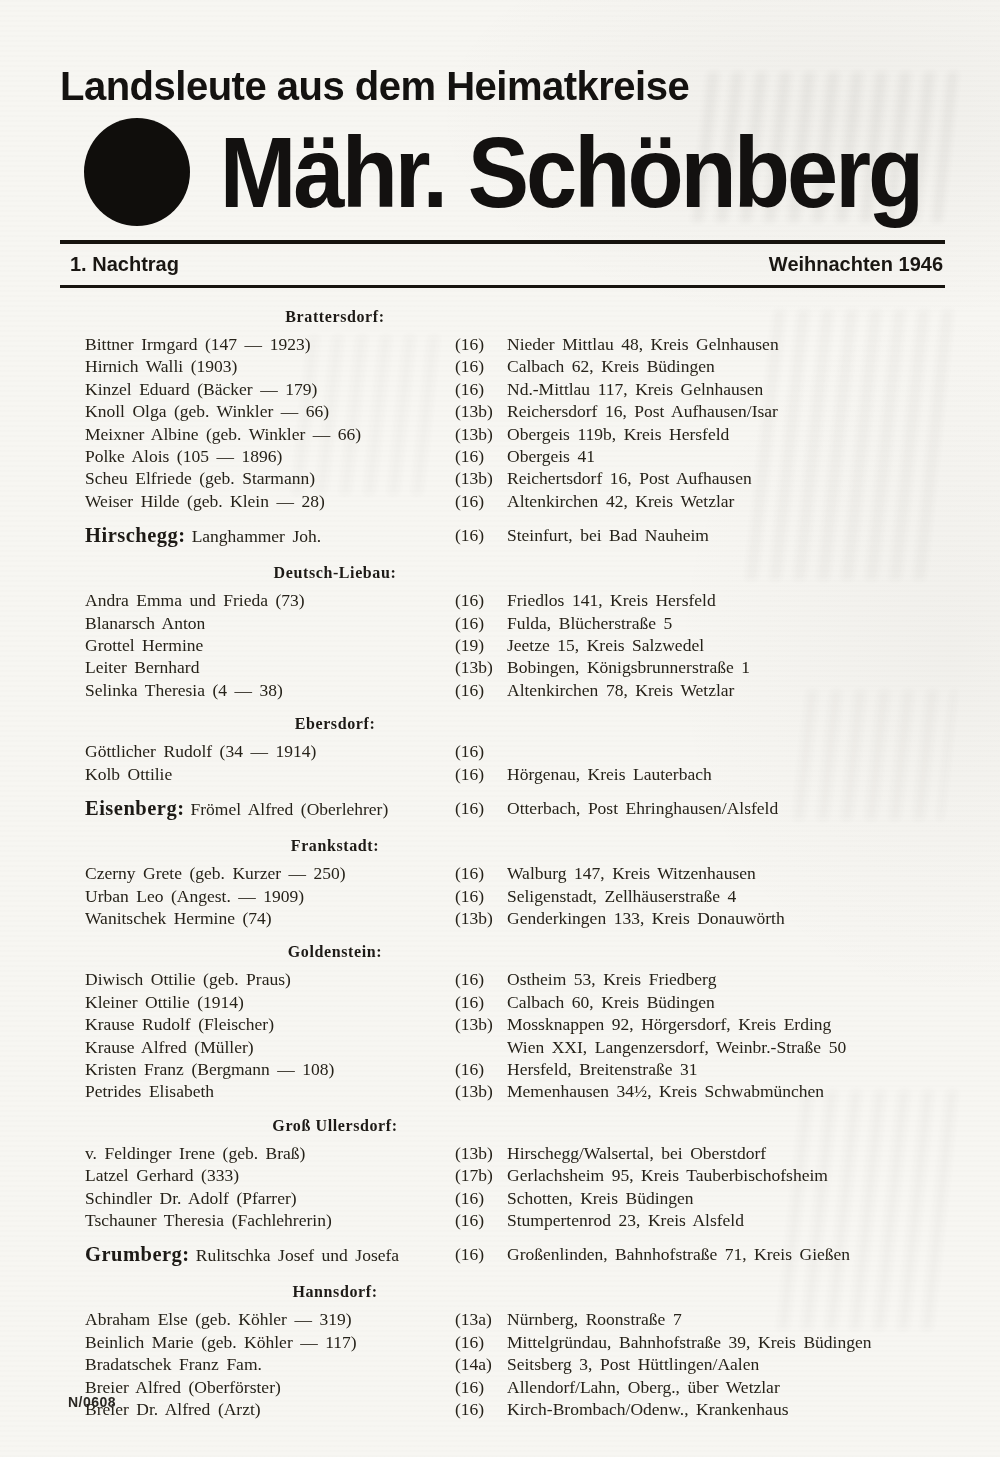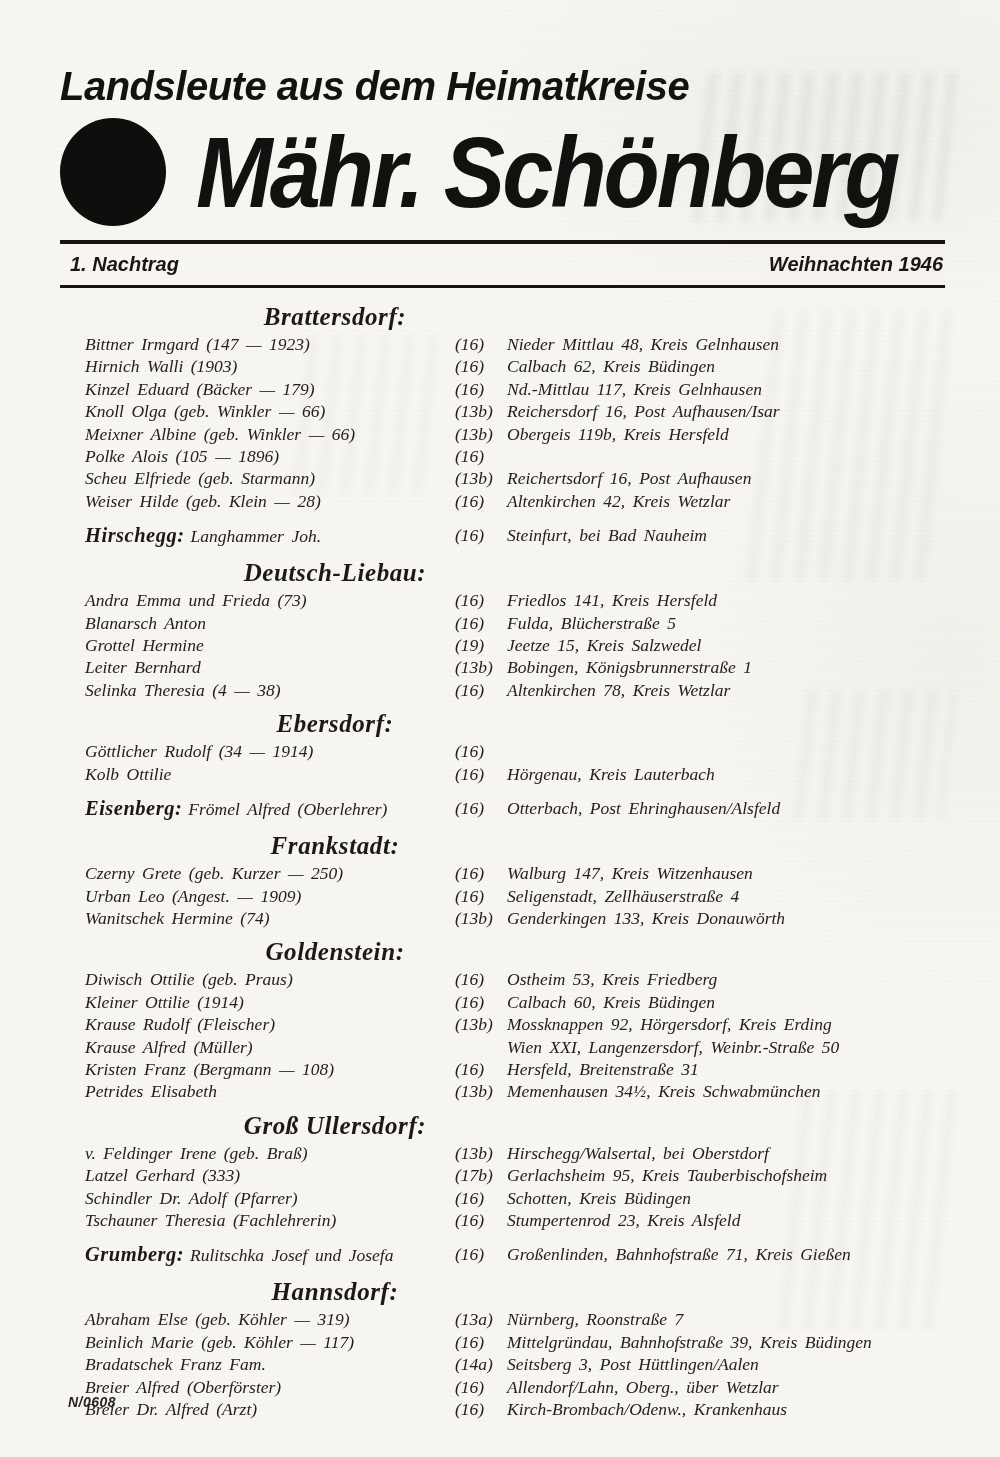--- a/index.html
+++ b/index.html
@@ -10,32 +10,31 @@
     background:#f7f6f2;
     background-image:
       radial-gradient(ellipse 600px 300px at 85% 8%, rgba(90,85,78,.05), transparent 70%),
       radial-gradient(ellipse 400px 500px at 95% 45%, rgba(90,85,78,.04), transparent 70%),
       repeating-linear-gradient(0deg, rgba(70,65,60,.012) 0 2px, transparent 2px 5px);
     color:#221f1b;
     overflow:hidden;
     box-sizing:border-box;
     padding:64px 55px 0 60px;
     font-family:"Liberation Serif", serif;
-    font-style:italic;
   }
   
   .kicker{
     font-family:"Liberation Sans", sans-serif;
     font-weight:bold;
     font-size:40px;
     letter-spacing:-.5px;
     color:#141210;
     line-height:1.1;
   }
-  .title-row{display:flex;align-items:center;margin-top:10px;}
+  .title-row{display:flex;align-items:center;margin-top:10px;justify-content:center;}
   .logo-dot{
     width:106px;height:108px;border-radius:50%;
     background:#100e0c;
     flex:0 0 auto;
     margin-right:30px;
   }
   .title{
     margin:0;
     font-family:"Liberation Sans", sans-serif;
     font-weight:bold;
@@ -57,21 +56,21 @@
     margin-left:8px;
   }
   
   .directory{margin:16px 0 0 25px;}
   .section-heading{
     margin:10px 0 3px 0;
     width:500px;
     text-align:center;
     font-family:"Liberation Serif", serif;
     font-weight:bold;
-    font-size:25px;
+    font-size:16px;
     letter-spacing:.6px;
     line-height:26px;
     color:#1d1a16;
   }
   .row{
     display:grid;
     grid-template-columns:370px 52px 1fr;
     font-size:17.5px;
     line-height:22.4px;
     word-spacing:.18em;
@@ -150,20 +149,21 @@
         <span class="cell addr">Reichersdorf 16, Post Aufhausen/Isar</span>
       </div>
       <div class="row">
         <span class="cell name">Meixner Albine (geb. Winkler — 66)</span>
         <span class="cell zone">(13b)</span>
         <span class="cell addr">Obergeis 119b, Kreis Hersfeld</span>
       </div>
       <div class="row">
         <span class="cell name">Polke Alois (105 — 1896)</span>
         <span class="cell zone">(16)</span>
+        <span class="cell addr">Obergeis 41</span>
       </div>
       <div class="row">
         <span class="cell name">Scheu Elfriede (geb. Starmann)</span>
         <span class="cell zone">(13b)</span>
         <span class="cell addr">Reichertsdorf 16, Post Aufhausen</span>
       </div>
       <div class="row">
         <span class="cell name">Weiser Hilde (geb. Klein — 28)</span>
         <span class="cell zone">(16)</span>
         <span class="cell addr">Altenkirchen 42, Kreis Wetzlar</span>

